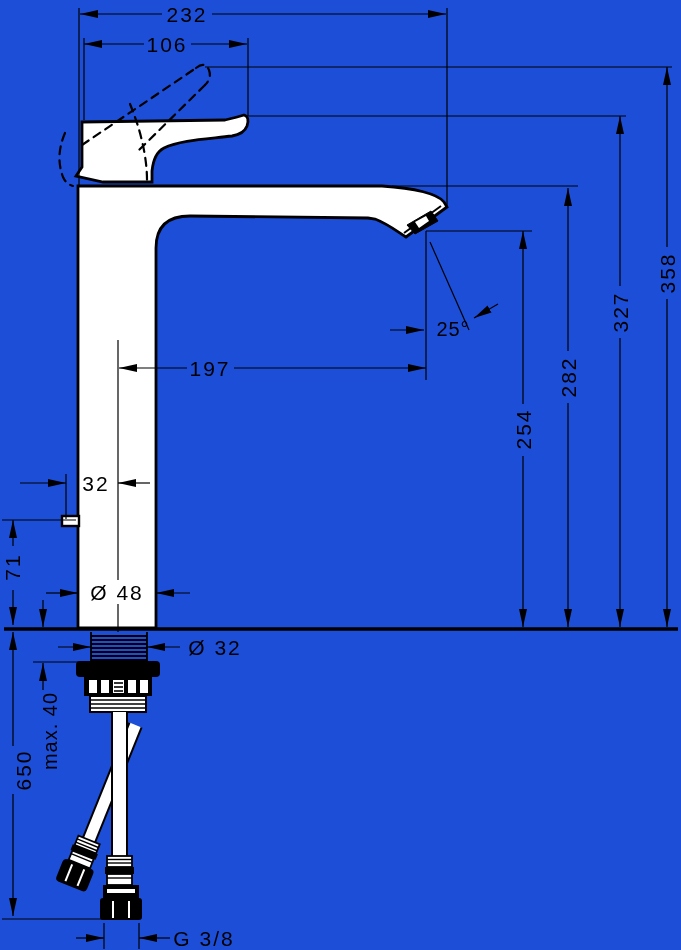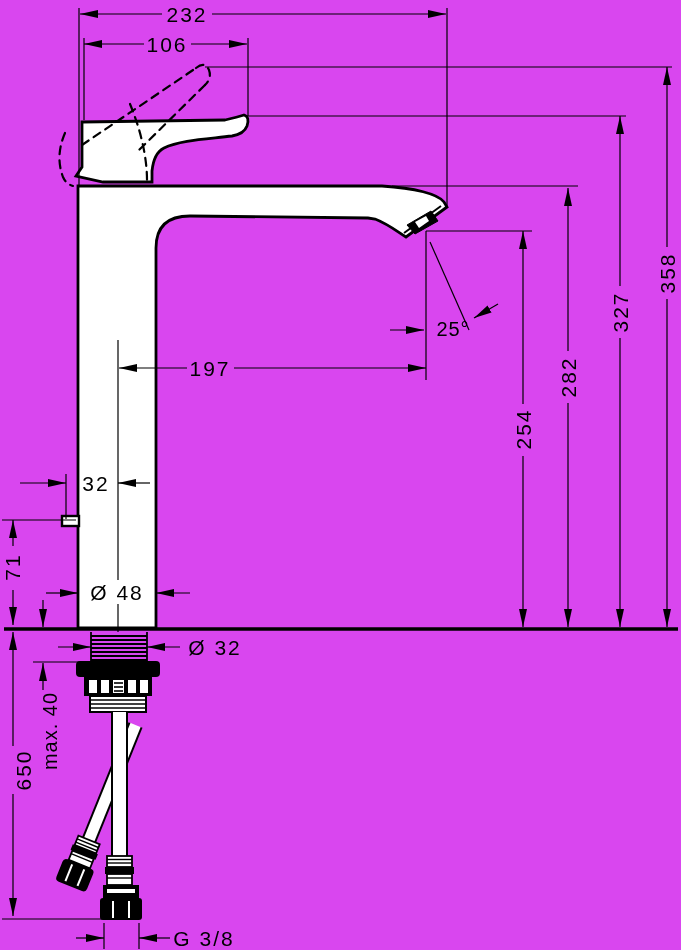--- a/index.html
+++ b/index.html
@@ -1,16 +1,16 @@
 <!DOCTYPE html>
 <html><head>
 <meta charset="utf-8">
 <style>
   html,body { margin:0; padding:0; background:#fff; }
-  .sheet { position:relative; width:681px; height:950px; background:#d946ef; overflow:hidden;text-decoration:underline; }
+  .sheet { position:relative; width:681px; height:950px; background:#1d4ed8; overflow:hidden;text-decoration:underline; }
   svg { display:block; }
   .dim-text {
     font-family:"Liberation Sans", sans-serif;
     font-size:21px;
     letter-spacing:2px;
     fill:#000;
   }
   .dim-text-small {
     font-family:"Liberation Sans", sans-serif;
     font-size:20px;

